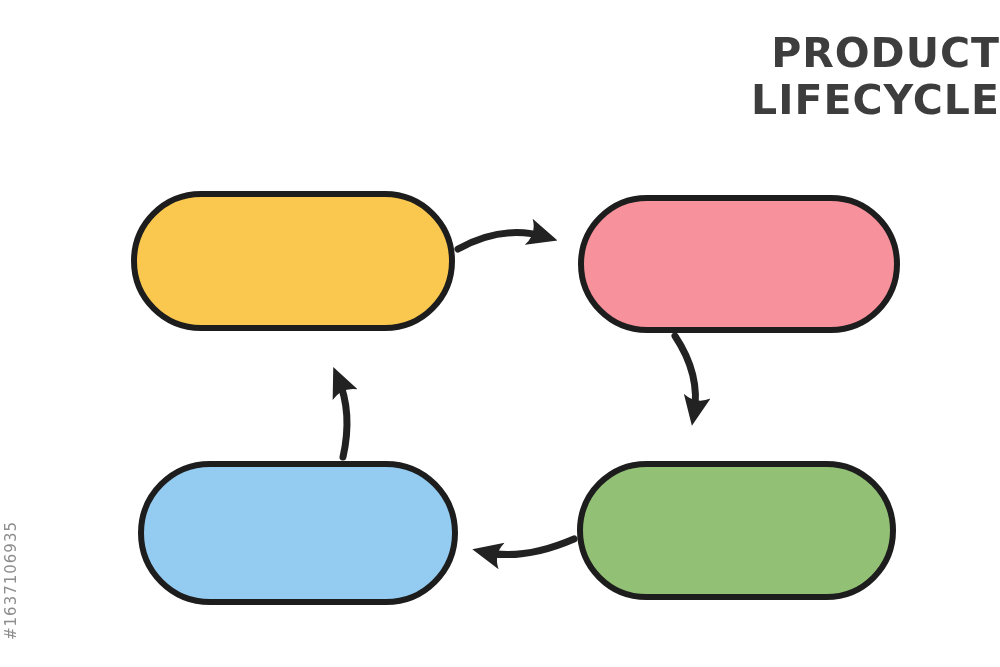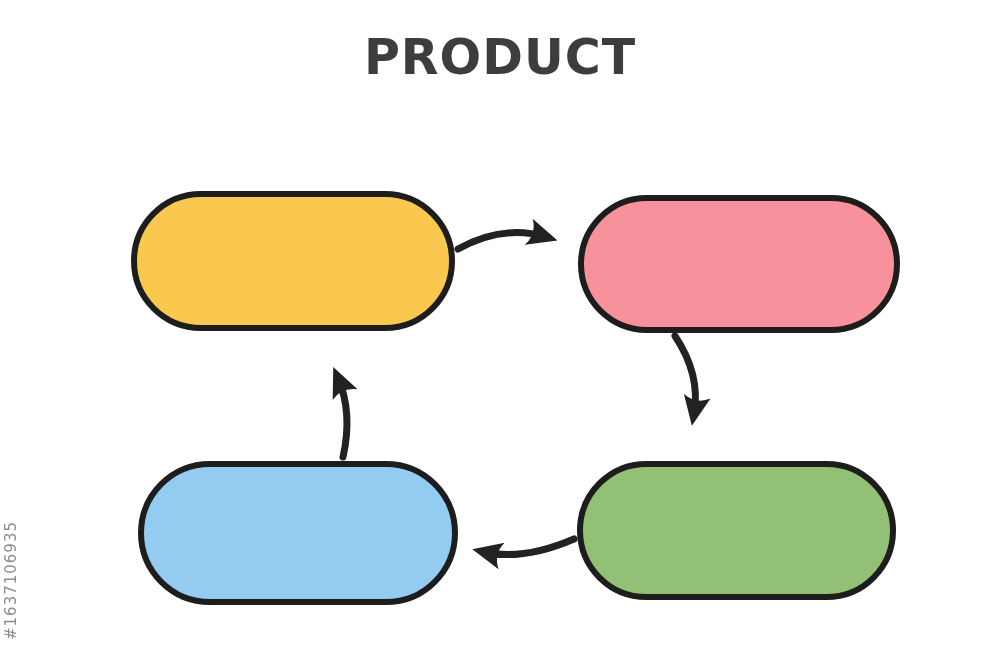--- a/index.html
+++ b/index.html
@@ -10,23 +10,23 @@
     height: 667px;
     background: #ffffff;
     overflow: hidden;
     font-family: "DejaVu Sans", sans-serif;
   }
   .title {
     position: absolute;
     top: 30px;
     left: 0;
     width: 100%;
-    text-align: center;
+    text-align: right;
     font-weight: bold;
-    font-size: 49px;
+    font-size: 41px;
     letter-spacing: 1px;
     line-height: 1.14;
     color: #3d3d3d;
   }
   .title span { display: block; }
   .pill {
     position: absolute;
     border: 6px solid #1d1d1d;
     border-radius: 90px;
   }
@@ -54,20 +54,21 @@
 </style>
 </head>
 <body>
 
 <div class="canvas" style="background: rgb(255, 255, 255);">
 
   <div class="watermark" style="color: rgb(141, 141, 141);">#1637106935</div>
 
   <h1 class="title" style="color: rgb(61, 61, 61);">
     <span>PRODUCT</span>
+    <span>LIFECYCLE</span>
   </h1>
 
   <div class="pill pill-tl" style="background: rgb(251, 200, 79); border-color: rgb(29, 29, 29);"></div>
 
   <div class="pill pill-tr" style="background: rgb(247, 145, 155); border-color: rgb(29, 29, 29);"></div>
 
   <div class="pill pill-br" style="background: rgb(146, 192, 117); border-color: rgb(29, 29, 29);"></div>
 
   <div class="pill pill-bl" style="background: rgb(148, 203, 241); border-color: rgb(29, 29, 29);"></div>
 

